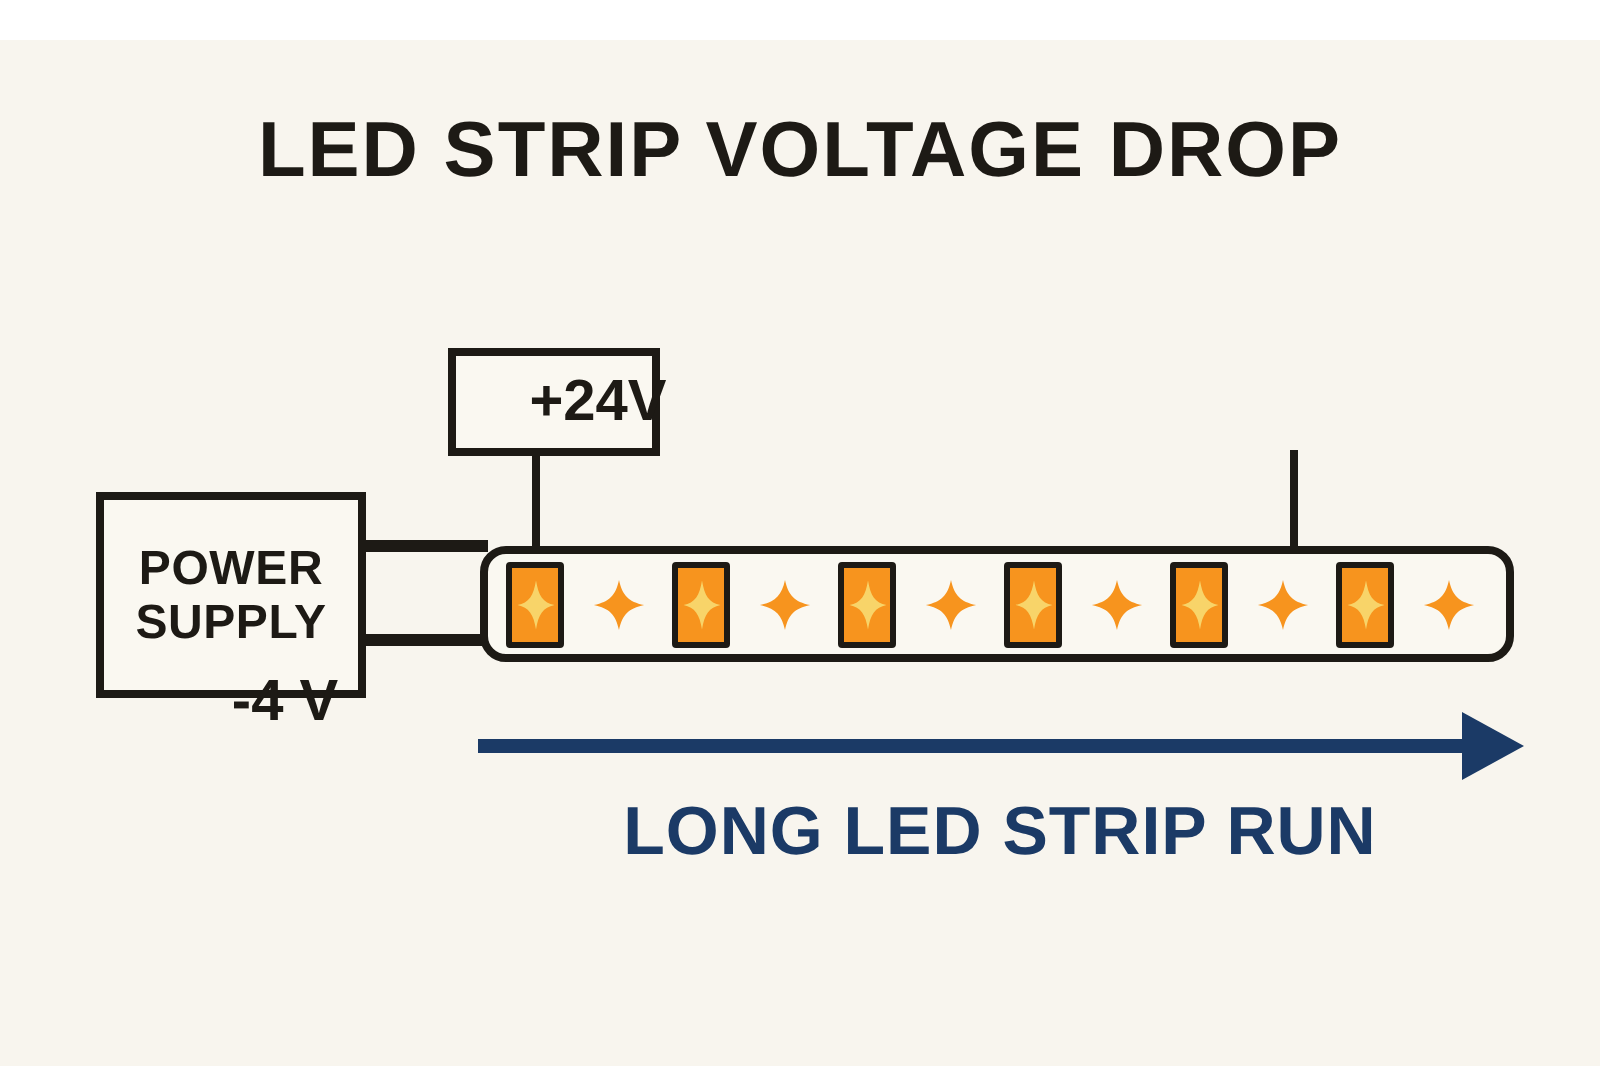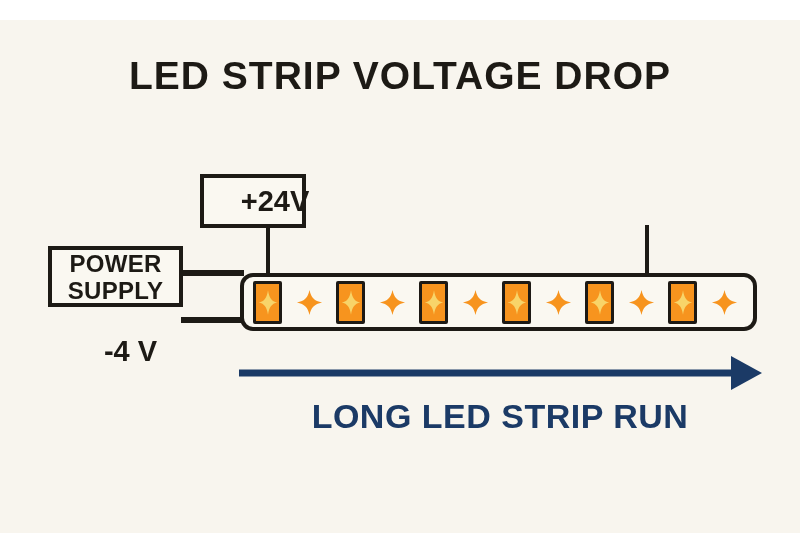--- a/index.html
+++ b/index.html
@@ -27,29 +27,29 @@
 
   .outlined-box {
     position: absolute;
     box-sizing: border-box;
     border: 4px solid var(--ink);
     background: var(--panel, #faf8f1);
     display: flex; align-items: center; justify-content: center;
     font-weight: 700;
   }
 
-  .psu-box { left: 48px; top: 226px; width: 135px; height: 61px; }
+  .psu-box { left: 48px; top: 226px; width: 135px; height: 103px; }
   .psu-label {
     font-size: 24px; line-height: 27px; text-align: center;
     letter-spacing: 0.3px;
   }
 
   .voltage-drop-label {
     position: absolute;
-    left: 88px; top: 314px; width: 85px; height: 34px;
+    left: 100px; top: 314px; width: 85px; height: 34px;
     display: flex; align-items: center; justify-content: center;
     font-size: 29px; font-weight: 700;
     white-space: nowrap;
   }
 
   .wire {
     position: absolute;
     background: var(--ink);
     height: 6px; width: 63px; left: 181px;
   }
@@ -58,21 +58,21 @@
 
   .connector {
     position: absolute;
     background: var(--ink);
     width: 4px; height: 52px; top: 205px;
   }
   .connector-start { left: 266px; }
   .connector-end { left: 645px; }
 
   .voltage-box { top: 154px; height: 54px; font-size: 29px; }
-  .voltage-box-start { left: 200px; width: 106px; padding-left: 44px; }
+  .voltage-box-start { left: 224px; width: 106px; padding-left: 44px; }
   .voltage-box-end { left: 591px; width: 116px; }
 
   .led-strip {
     position: absolute;
     left: 240px; top: 253px; width: 517px; height: 58px;
     box-sizing: border-box;
     border: 4px solid var(--ink);
     border-radius: 13px;
     background: var(--panel, #faf8f1);
     display: flex; align-items: center; justify-content: space-between;

